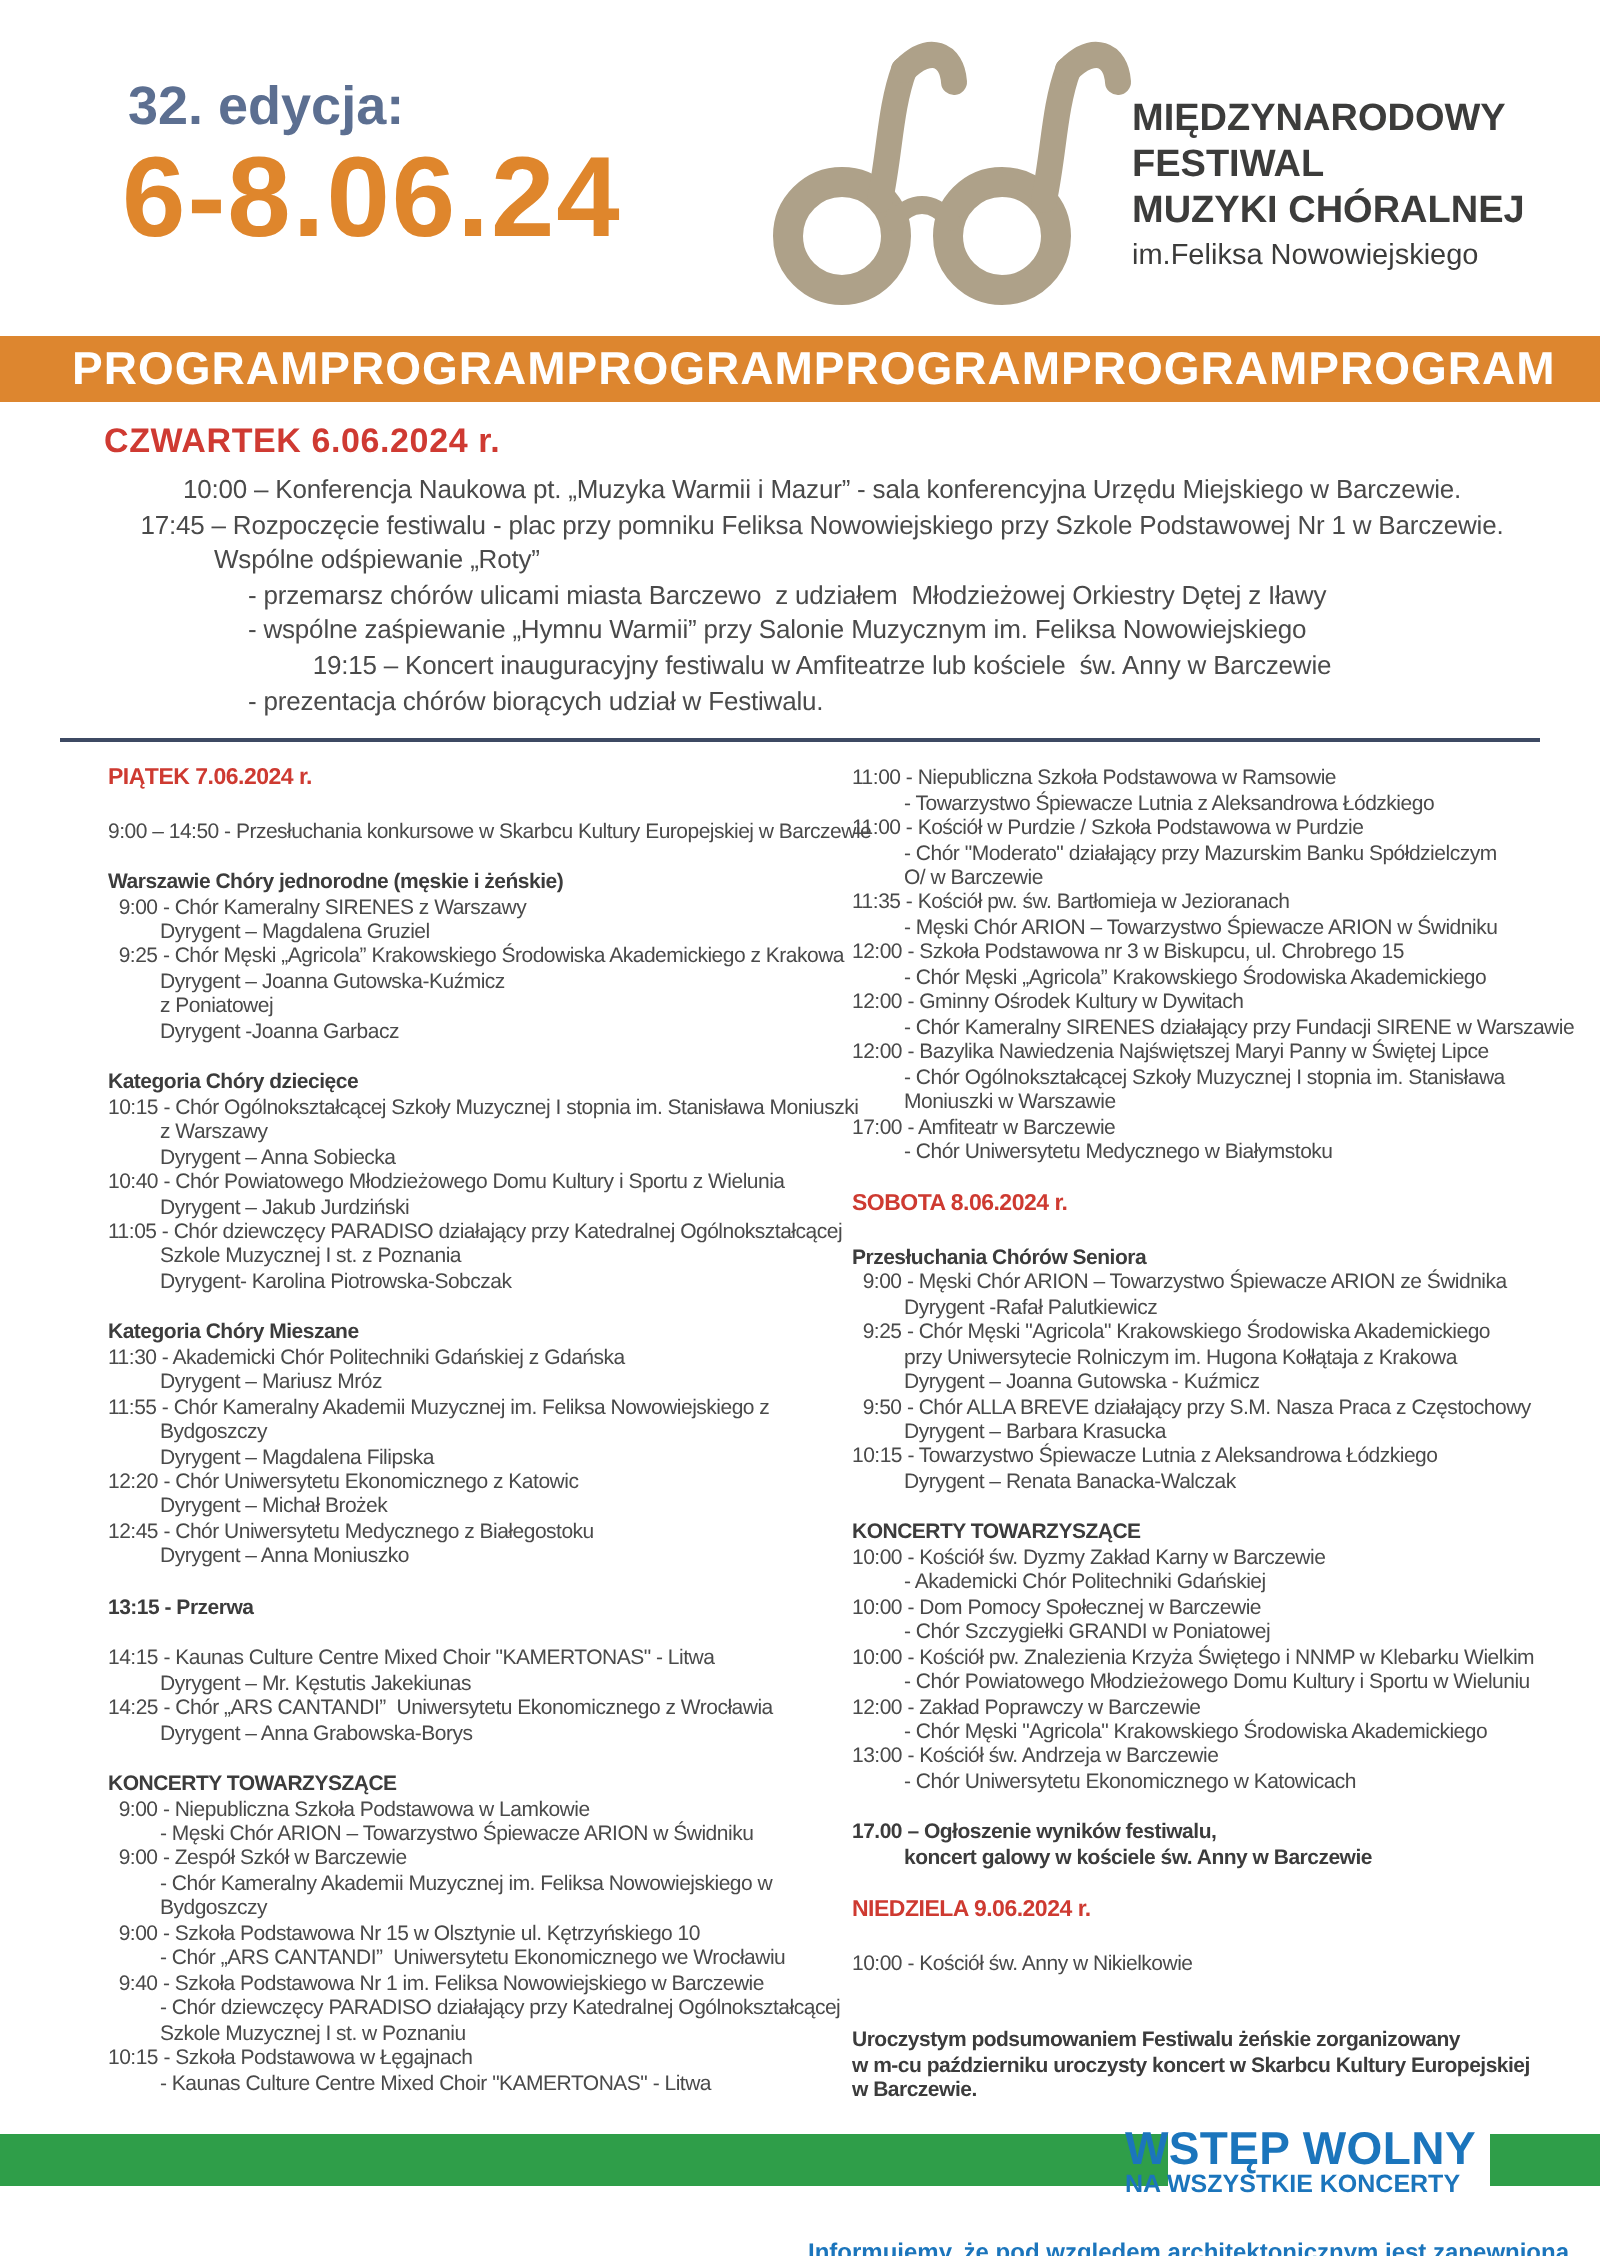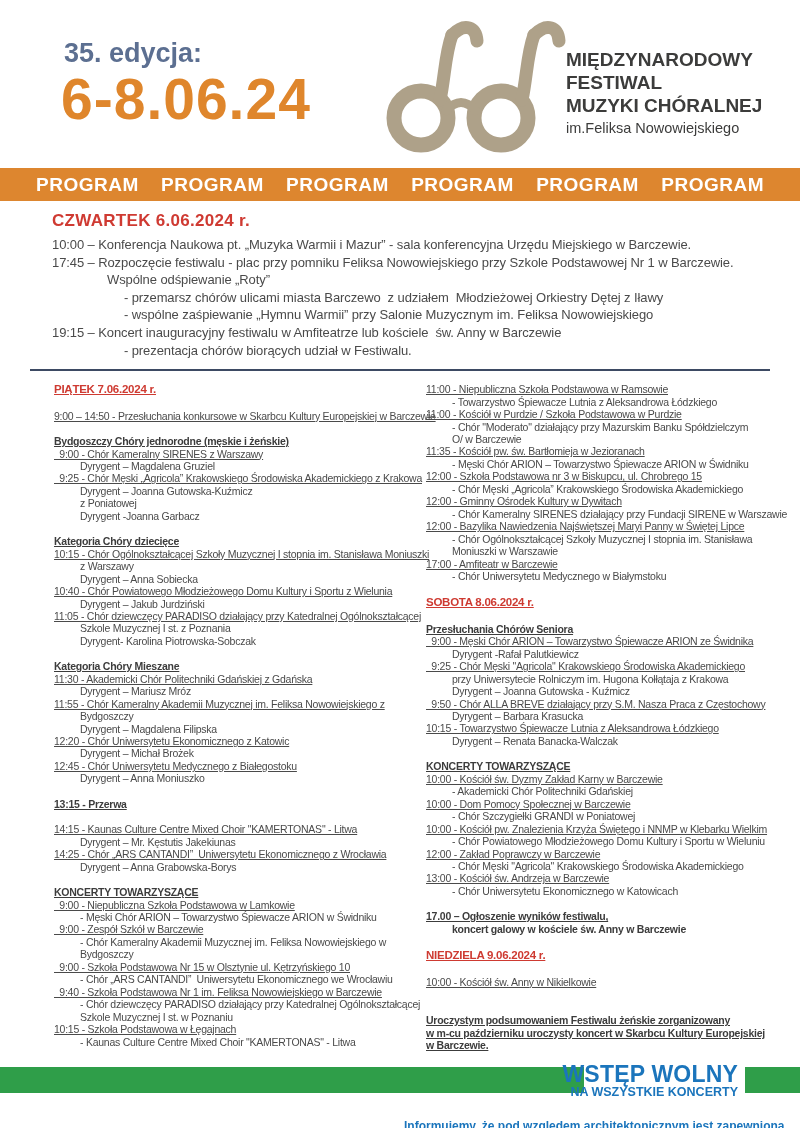--- a/index.html
+++ b/index.html
@@ -11,67 +11,67 @@
   .edition{position:absolute;left:64px;top:38px;font-size:27px;font-weight:bold;color:#5c6f91;}
   .dates{position:absolute;left:61px;top:66px;font-size:57px;font-weight:bold;color:#df862c;letter-spacing:1px;}
   .glasses{position:absolute;left:372px;top:8px;}
   .title-block{position:absolute;left:566px;top:48px;line-height:1.22;}
   .title-line{font-size:19px;font-weight:bold;color:#3c3c3b;}
   .subtitle{font-size:14.5px;color:#3c3c3b;margin-top:2px;}
 
   
   .program-banner{height:33px;background:#dd862f;display:flex;align-items:center;
                   justify-content:space-between;padding:0 36px;}
-  .program-banner span{color:#ffffff;font-weight:bold;font-size:19px;letter-spacing:.5px;}
+  .program-banner span{color:#ffffff;font-weight:bold;font-size:23px;letter-spacing:.5px;}
 
   
   .thursday{padding:10px 30px 6px 52px;}
   .thursday-title{color:#cf3a32;font-size:17px;font-weight:bold;margin-bottom:5px;letter-spacing:.3px;}
   .thursday .line{font-size:13px;line-height:17.6px;letter-spacing:-.1px;white-space:pre;color:#4a4a4a;}
-  .thursday .ind0{padding-left:0;}
+  .thursday .ind0{padding-left:0;text-align:center;}
   .thursday .ind1{padding-left:55px;}
   .thursday .ind2{padding-left:72px;}
 
   .divider{height:2px;background:#3d4a63;margin:4px 30px 0 30px;}
 
   
   .columns{display:flex;padding:12px 8px 0 38px;}
   .col{font-size:10.5px;letter-spacing:-.25px;}
   .col-left{width:372px;flex:none;}
   .col-right{width:382px;flex:none;}
   .col .line{line-height:12.45px;white-space:pre;}
-  .col .ind0{padding-left:16px;text-decoration:underline;}
+  .col .ind0{padding-left:16px;}
   .col .ind1{padding-left:42px;}
   .block{margin:0;}
   .block.day{color:#ce3a31;font-weight:bold;font-size:11.5px;margin:14px 0;}
   .col > .block:first-child{margin-top:0;}
   .block.heading{font-weight:bold;color:#3c3c3c;margin-top:13px;}
   .block.bold{font-weight:bold;color:#3c3c3c;margin:13px 0;}
   .block.note{font-weight:bold;color:#3c3c3c;margin-top:26px;}
 
   
   .free-entry{position:relative;height:44px;margin-top:10px;}
   .green-bar-left{position:absolute;left:0;top:5px;width:584px;height:26px;background:#2f9e49;}
   .green-bar-right{position:absolute;right:0;top:5px;width:55px;height:26px;background:#2f9e49;}
-  .free-text{position:absolute;right:62px;top:0;text-align:right;color:#1b75bc;}
+  .free-text{position:absolute;right:62px;top:0;color:#1b75bc;}
   .free-title{font-size:23px;font-weight:bold;line-height:24px;letter-spacing:.2px;}
   .free-sub{font-size:12.5px;font-weight:bold;line-height:13px;}
 
   
   .footer{position:relative;height:160px;}
   .accessibility{position:absolute;left:404px;top:12px;width:392px;color:#1b75bc;
                  font-weight:bold;font-size:12px;line-height:1.35;}
 </style>
 </head>
 <body>
 
 <div id="page">
 
   <div class="header">
-    <div class="edition">35. edycja:</div>
+    <div class="edition">32. edycja:</div>
     <div class="dates">6-8.06.24</div>
     <div class="glasses">
       <svg width="195" height="152" viewBox="0 0 195 152">
         <g fill="none" stroke="#aea189" stroke-linecap="round">
           <circle cx="49" cy="110" r="27" stroke-width="15"></circle>
           <circle cx="129" cy="110" r="27" stroke-width="15"></circle>
           <path d="M 74 103 Q 89 86 104 103" stroke-width="9"></path>
           <path d="M 68 92 C 73 68 73 46 80 27" stroke-width="13"></path>
           <path d="M 80 27 C 93 14 104 19 105 33" stroke-width="13"></path>
           <path d="M 150 92 C 155 68 155 46 162 27" stroke-width="13"></path>
@@ -113,21 +113,21 @@
 
   <div class="columns">
     <div class="col col-left">
         <div class="block day">
           <div class="line ind0">PIĄTEK 7.06.2024 r.</div>
         </div>
         <div class="block entry">
           <div class="line ind0">9:00 – 14:50 - Przesłuchania konkursowe w Skarbcu Kultury Europejskiej w Barczewie</div>
         </div>
         <div class="block heading">
-          <div class="line ind0">Bydgoszczy Chóry jednorodne (męskie i żeńskie)</div>
+          <div class="line ind0">Warszawie Chóry jednorodne (męskie i żeńskie)</div>
         </div>
         <div class="block entry">
           <div class="line ind0">  9:00 - Chór Kameralny SIRENES z Warszawy</div>
           <div class="line ind1">Dyrygent – Magdalena Gruziel</div>
         </div>
         <div class="block entry">
           <div class="line ind0">  9:25 - Chór Męski „Agricola” Krakowskiego Środowiska Akademickiego z Krakowa</div>
           <div class="line ind1">Dyrygent – Joanna Gutowska-Kuźmicz</div>
         </div>
         <div class="block entry">

